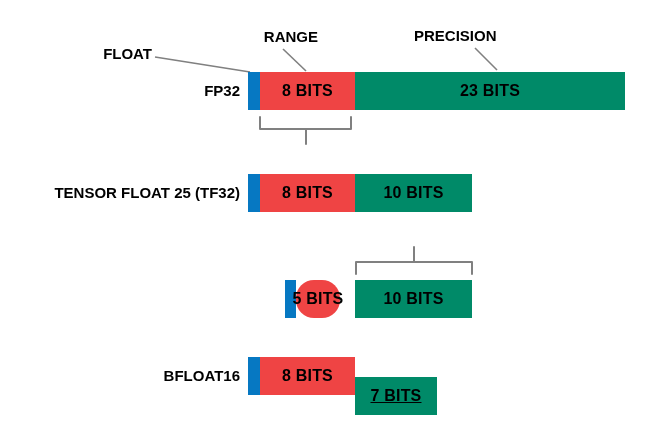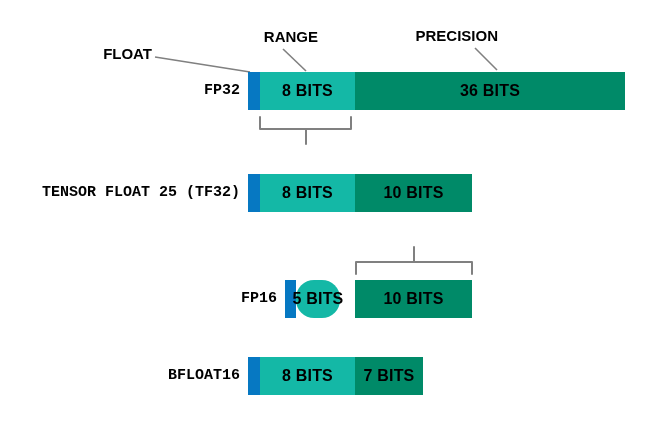--- a/index.html
+++ b/index.html
@@ -15,33 +15,32 @@
     font-size:15px;font-weight:700;color:#000000;
     height:17px;line-height:17px;
     white-space:nowrap;
   }
   .row-label{
     position:absolute;
     font-size:15px;font-weight:700;color:#000000;
     height:18px;line-height:18px;
     text-align:right;
     white-space:nowrap;
-    font-family:Liberation Mono, monospace;
   }
   .seg{
     position:absolute;
     height:38px;
     display:flex;align-items:center;justify-content:center;
     font-size:16px;font-weight:700;color:#000000;
     letter-spacing:0.2px;
     white-space:nowrap;
     box-sizing:border-box;
   }
   .seg-sign{background:#0678C2;}
-  .seg-exp{background:#14b8a6;}
+  .seg-exp{background:#ef4444;}
   .seg-man{background:#008A68;}
   #overlay{
     position:absolute;left:0;top:0;width:660px;height:421px;
     pointer-events:none;
   }
 </style>
 </head>
 <body>
 
 <div id="canvas">
@@ -49,35 +48,34 @@
   <svg id="overlay" viewBox="0 0 660 421" xmlns="http://www.w3.org/2000/svg">
     <line x1="155" y1="57" x2="250" y2="72" stroke="#808080" stroke-width="1.6"></line>
     <line x1="283" y1="49" x2="306" y2="71" stroke="#808080" stroke-width="1.6"></line>
     <line x1="475" y1="48" x2="497" y2="70" stroke="#808080" stroke-width="1.6"></line>
     <path d="M260,117 L260,129 L351,129 L351,117 M306,129 L306,144" fill="none" stroke="#808080" stroke-width="2" stroke-linejoin="round" stroke-linecap="round"></path>
     <path d="M356,274 L356,262 L472,262 L472,274 M414,262 L414,247" fill="none" stroke="#808080" stroke-width="2" stroke-linejoin="round" stroke-linecap="round"></path>
   </svg>
 
   <div class="top-label" style="left:62px;top:45px;width:90px;text-align:right;">FLOAT</div>
   <div class="top-label" style="left:232px;top:28px;width:86px;text-align:right;">RANGE</div>
-  <div class="top-label" style="left:388px;top:27px;width:110px;text-align:right;">PRECISION</div>
+  <div class="top-label" style="left:414px;top:27px;width:110px;text-align:left;">PRECISION</div>
 
   <div class="row-label" style="left:40px;top:82px;width:200px;">FP32</div>
   <div class="seg seg-sign" style="left:248px;top:72px;width:12px;"></div>
   <div class="seg seg-exp" style="left:260px;top:72px;width:95px;">8 BITS</div>
-  <div class="seg seg-man" style="left:355px;top:72px;width:270px;">36 BITS</div>
+  <div class="seg seg-man" style="left:355px;top:72px;width:270px;">23 BITS</div>
 
   <div class="row-label" style="left:30px;top:184px;width:210px;">TENSOR FLOAT 25 (TF32)</div>
   <div class="seg seg-sign" style="left:248px;top:174px;width:12px;"></div>
   <div class="seg seg-exp" style="left:260px;top:174px;width:95px;">8 BITS</div>
   <div class="seg seg-man" style="left:355px;top:174px;width:117px;">10 BITS</div>
 
-  <div class="row-label" style="left:77px;top:290px;width:200px;">FP16</div>
   <div class="seg seg-sign" style="left:285px;top:280px;width:11px;"></div>
   <div class="seg seg-exp" style="left:296px;top:280px;width:44px;border-radius:18px;">5 BITS</div>
   <div class="seg seg-man" style="left:355px;top:280px;width:117px;">10 BITS</div>
 
   <div class="row-label" style="left:40px;top:367px;width:200px;">BFLOAT16</div>
   <div class="seg seg-sign" style="left:248px;top:357px;width:12px;"></div>
   <div class="seg seg-exp" style="left:260px;top:357px;width:95px;">8 BITS</div>
-  <div class="seg seg-man" style="left:355px;top:357px;width:68px;">7 BITS</div>
+  <div class="seg seg-man" style="left:355px;top:377px;width:82px;text-decoration:underline;">7 BITS</div>
 
 </div>
 
 </body></html>

